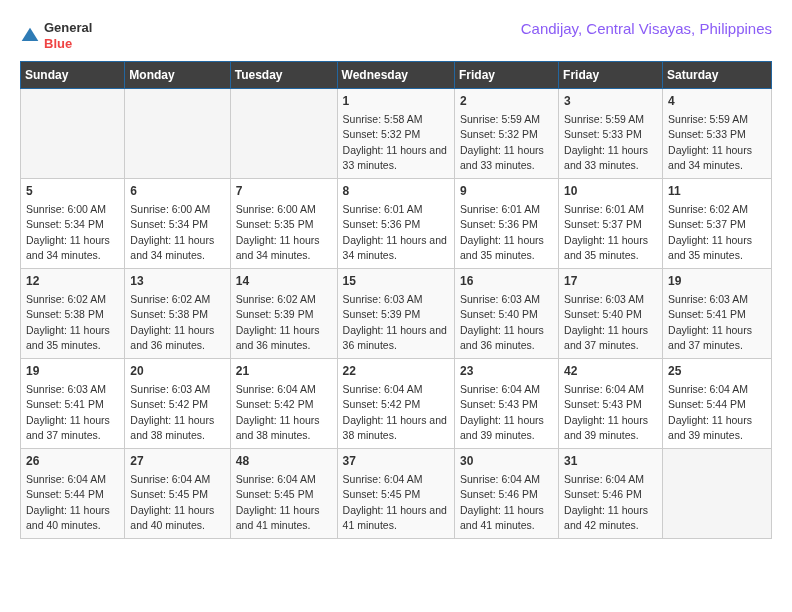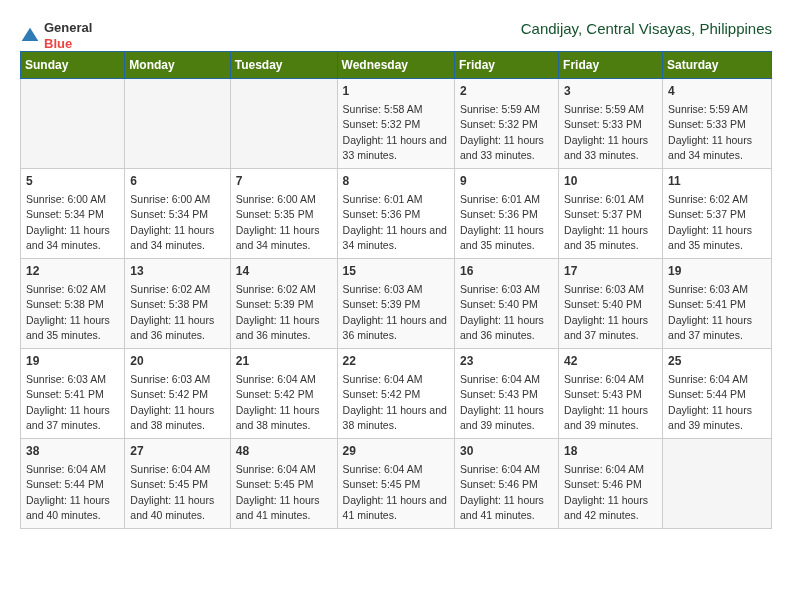--- a/index.html
+++ b/index.html
@@ -7,20 +7,21 @@
       font-family: Arial, sans-serif;
       background: #fff;
       width: 792px;
       min-height: 612px;
       padding: 20px;
     }
     .header {
       display: flex;
       justify-content: space-between;
       align-items: flex-start;
+      margin-bottom: 10px;
     }
     .logo {
       display: flex;
       align-items: center;
       gap: 4px;
     }
     .logo-text {
       display: flex;
       flex-direction: column;
       font-size: 13px;
@@ -36,30 +37,30 @@
     .title-block {
       text-align: right;
     }
     .title-block h1 {
       font-size: 32px;
       color: #333;
       font-weight: bold;
     }
     .title-block h2 {
       font-size: 15px;
-      color: #14532d;
+      color: #8b5cf6;
       font-weight: normal;
     }
     .calendar {
       width: 100%;
       border-collapse: collapse;
       font-size: 11px;
     }
     .calendar thead tr {
-      background-color: #4d7c0f;
+      background-color: #404040;
       color: white;
       border-radius: 6px;
     }
     .calendar thead th {
       padding: 6px 4px;
       font-size: 12px;
       font-weight: bold;
       text-align: left;
       border: 1px solid #2266a0;
     }
@@ -279,51 +280,51 @@
       </td>
         <td>
         <span class="day-num">25</span>
         <span class="day-info">Sunrise: 6:04 AM</span><br>
         <span class="day-info">Sunset: 5:44 PM</span><br>
         <span class="day-info">Daylight: 11 hours and 39 minutes.</span>
       </td>
       </tr>
       <tr>
         <td>
-        <span class="day-num">38</span>
+        <span class="day-num">26</span>
         <span class="day-info">Sunrise: 6:04 AM</span><br>
         <span class="day-info">Sunset: 5:44 PM</span><br>
         <span class="day-info">Daylight: 11 hours and 40 minutes.</span>
       </td>
         <td>
         <span class="day-num">27</span>
         <span class="day-info">Sunrise: 6:04 AM</span><br>
         <span class="day-info">Sunset: 5:45 PM</span><br>
         <span class="day-info">Daylight: 11 hours and 40 minutes.</span>
       </td>
         <td>
         <span class="day-num">48</span>
         <span class="day-info">Sunrise: 6:04 AM</span><br>
         <span class="day-info">Sunset: 5:45 PM</span><br>
         <span class="day-info">Daylight: 11 hours and 41 minutes.</span>
       </td>
         <td>
-        <span class="day-num">29</span>
+        <span class="day-num">37</span>
         <span class="day-info">Sunrise: 6:04 AM</span><br>
         <span class="day-info">Sunset: 5:45 PM</span><br>
         <span class="day-info">Daylight: 11 hours and 41 minutes.</span>
       </td>
         <td>
         <span class="day-num">30</span>
         <span class="day-info">Sunrise: 6:04 AM</span><br>
         <span class="day-info">Sunset: 5:46 PM</span><br>
         <span class="day-info">Daylight: 11 hours and 41 minutes.</span>
       </td>
         <td>
-        <span class="day-num">18</span>
+        <span class="day-num">31</span>
         <span class="day-info">Sunrise: 6:04 AM</span><br>
         <span class="day-info">Sunset: 5:46 PM</span><br>
         <span class="day-info">Daylight: 11 hours and 42 minutes.</span>
       </td>
         <td class="empty-cell"></td>
       </tr>
     </tbody>
 </table>
 
 </body></html>

